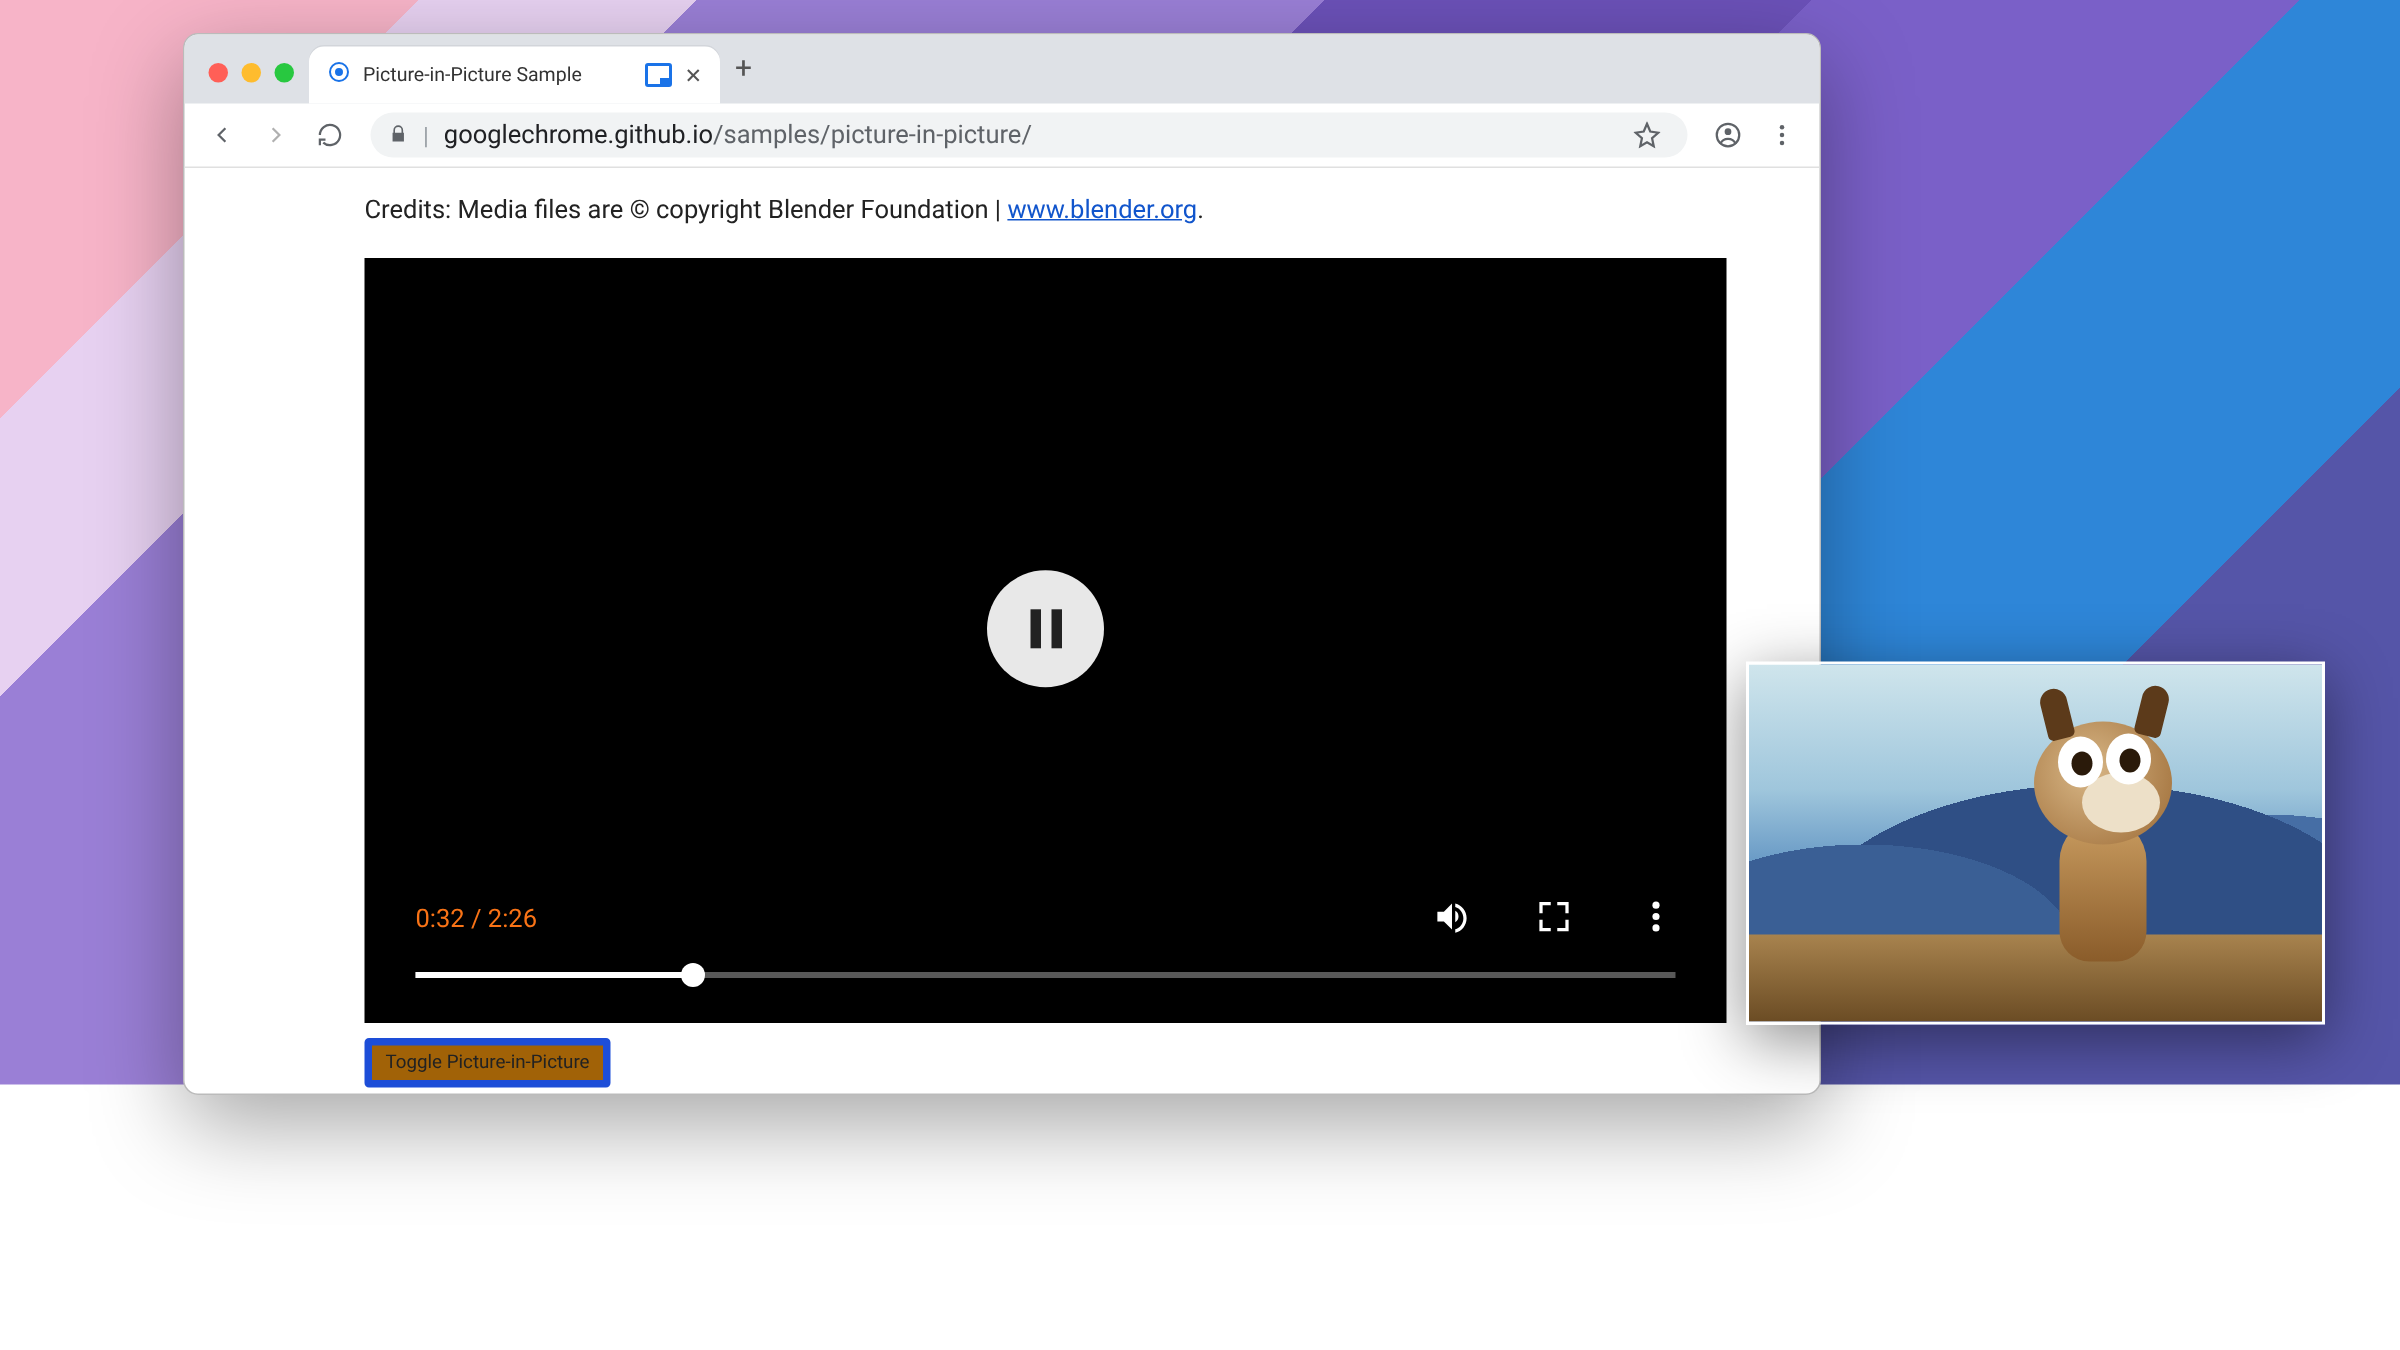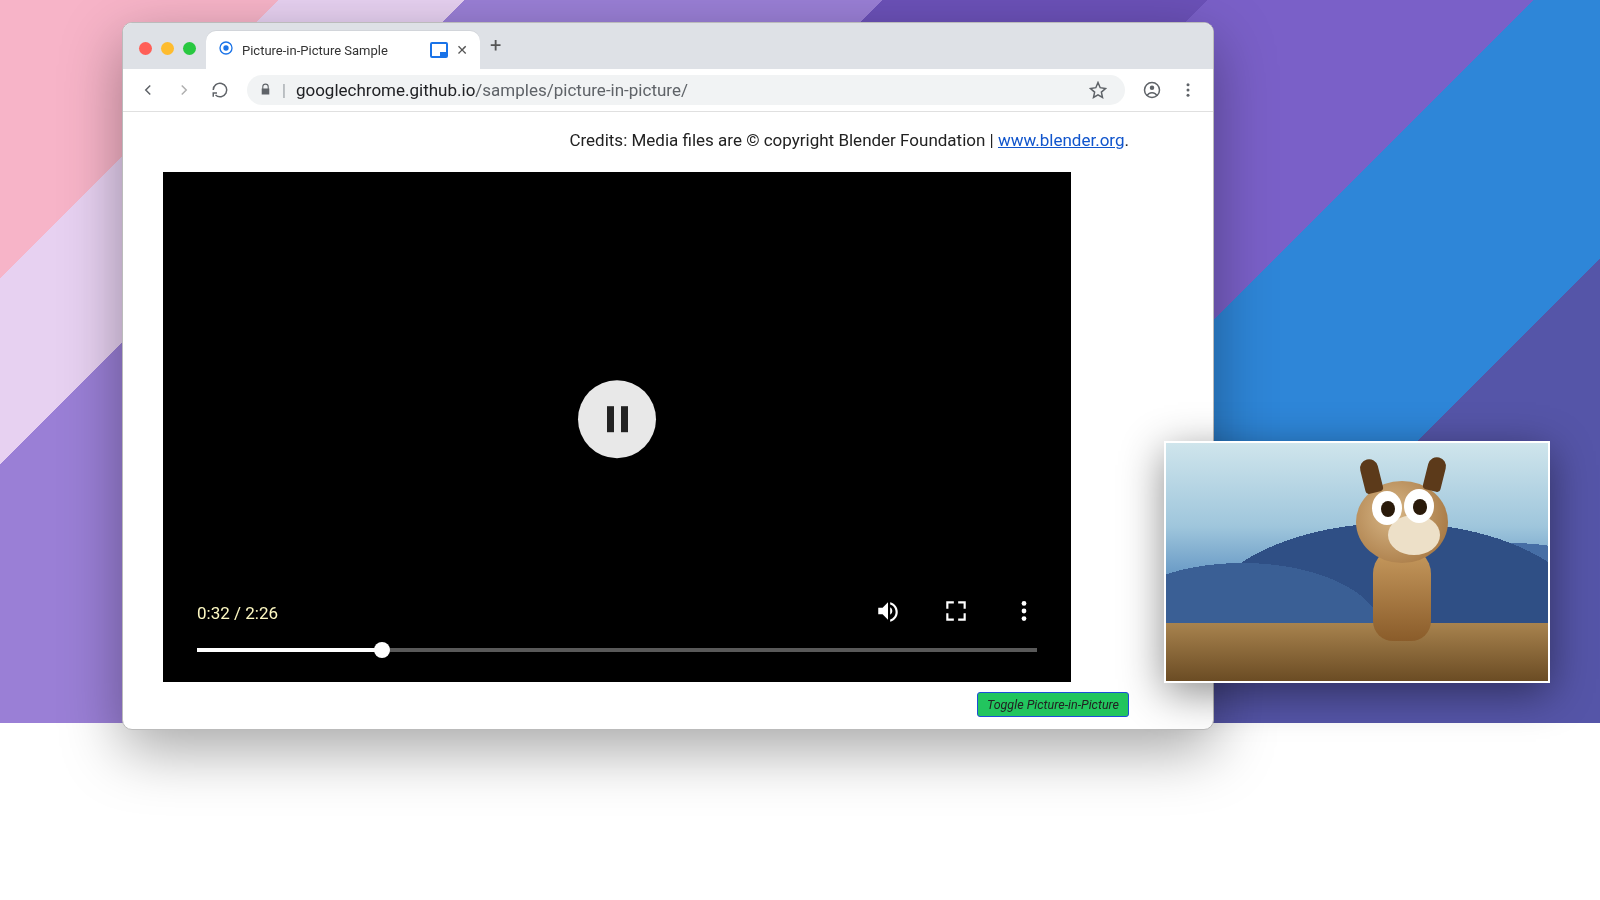--- a/index.html
+++ b/index.html
@@ -21,38 +21,38 @@
 .newtab{margin:0 0 12px 10px;color:#555;font-size:20px;cursor:pointer;}
 .toolbar{height:42px;border-bottom:1px solid #e0e0e0;display:flex;align-items:center;padding:0 10px;gap:6px;}
 .tb-btn{width:30px;height:30px;display:flex;align-items:center;justify-content:center;color:#5f6368;border-radius:50%;cursor:pointer;}
 .tb-btn svg{width:18px;height:18px;}
 .tb-btn.dis{color:#b0b0b0;}
 .omnibox{flex:1;height:30px;background:#f1f3f4;border-radius:15px;display:flex;align-items:center;padding:0 12px;gap:10px;margin:0 6px;}
 .lock{color:#5f6368;}
 .sep{color:#9aa0a6;}
 .url{font-size:17px;color:#5f6368;flex:1;white-space:nowrap;}
 .url .dark{color:#202124;}
-.content{padding:18px 84px 0 40px;text-align:right;}
+.content{padding:18px 84px 0 120px;}
 .credits{font-size:17px;color:#222;margin-bottom:22px;}
 .credits a{color:#1155cc;text-decoration:underline;}
 .player{width:908px;height:510px;background:#000;position:relative;color:#fff;}
 .overlay-text{position:absolute;left:20px;top:24px;font-size:18px;color:#eee;}
 .big-btn{position:absolute;left:50%;top:50%;transform:translate(-50%,-60%);width:78px;height:78px;border-radius:50%;background:#e8e8e8;display:flex;align-items:center;justify-content:center;cursor:pointer;}
 .big-btn .bars{display:flex;gap:7px;}
 .big-btn .bars span{width:7px;height:26px;background:#222;display:block;}
 .controls{position:absolute;left:0;right:0;bottom:0;padding:0 34px 30px 34px;}
 .crow{display:flex;align-items:center;justify-content:space-between;margin-bottom:20px;}
-.time{font-size:17px;color:#fef9c3;}
+.time{font-size:17px;color:#f97316;}
 .cicons{display:flex;gap:42px;align-items:center;}
 .cicon{cursor:pointer;}
 .cicon svg{width:26px;height:26px;fill:#fff;}
 .progress{position:relative;height:4px;background:rgba(255,255,255,.35);}
 .progress .fill{position:absolute;left:0;top:0;height:100%;background:#fff;width:22%;}
 .progress .thumb{position:absolute;top:50%;left:22%;transform:translate(-50%,-50%);width:16px;height:16px;background:#fff;border-radius:50%;}
-.toggle-btn{margin-top:10px;display:inline-block;font-size:12.5px;color:#222;background:#22c55e;border:1px solid #1d4ed8;border-radius:3px;padding:4px 9px;cursor:pointer;font-style:italic;}
+.toggle-btn{margin-top:10px;display:inline-block;font-size:12.5px;color:#222;background:#a16207;border:5px solid #1d4ed8;border-radius:3px;padding:4px 9px;cursor:pointer;}
 .pip-window{position:absolute;right:50px;bottom:40px;width:382px;height:238px;border:2px solid #fff;box-shadow:0 10px 40px rgba(0,0,0,.45);overflow:hidden;cursor:move;}
 .pip-window .sky{position:absolute;inset:0;background:linear-gradient(#cfe5ec 0%,#9fc6dc 35%,#6a9bc6 55%,#3f6aa3 70%,#2c4d82 82%);}
 .pip-window .mtn{position:absolute;left:0;right:0;bottom:48px;height:110px;background:
  radial-gradient(ellipse 140px 70px at 20% 100%,#3a5f95 0 100%,transparent 0),
  radial-gradient(ellipse 200px 110px at 60% 100%,#2f4f85 0 100%,transparent 0),
  radial-gradient(ellipse 160px 90px at 90% 100%,#466ea5 0 100%,transparent 0);}
 .pip-window .ground{position:absolute;left:0;right:0;bottom:0;height:58px;background:linear-gradient(#a8834e,#6b4c24);}
 .pip-window .char{position:absolute;right:70px;bottom:40px;width:160px;height:170px;}
 .char .body{position:absolute;left:55px;bottom:0;width:58px;height:95px;background:linear-gradient(#c99c60,#8a5c2a);border-radius:28px 28px 20px 20px;}
 .char .head{position:absolute;left:38px;bottom:78px;width:92px;height:82px;background:radial-gradient(circle at 40% 40%,#d8b787,#9c6a34);border-radius:50%;}

